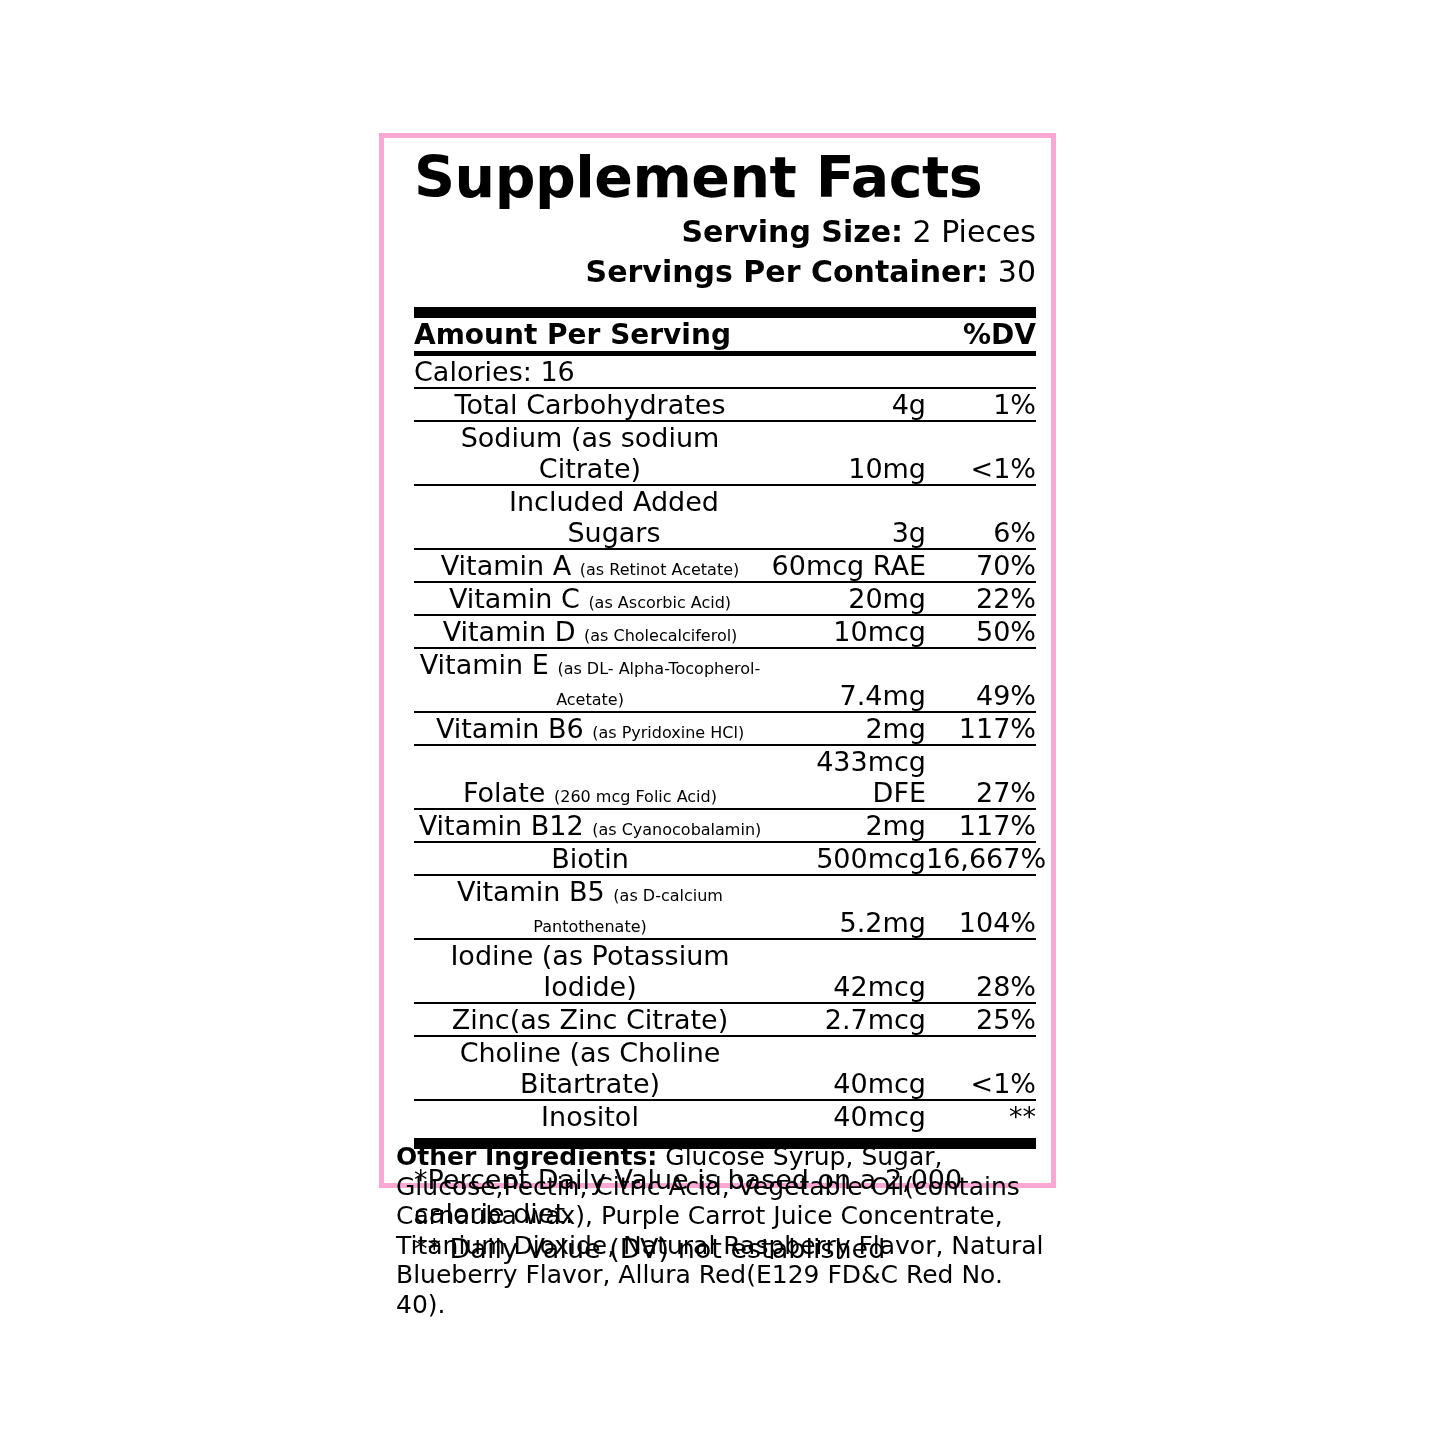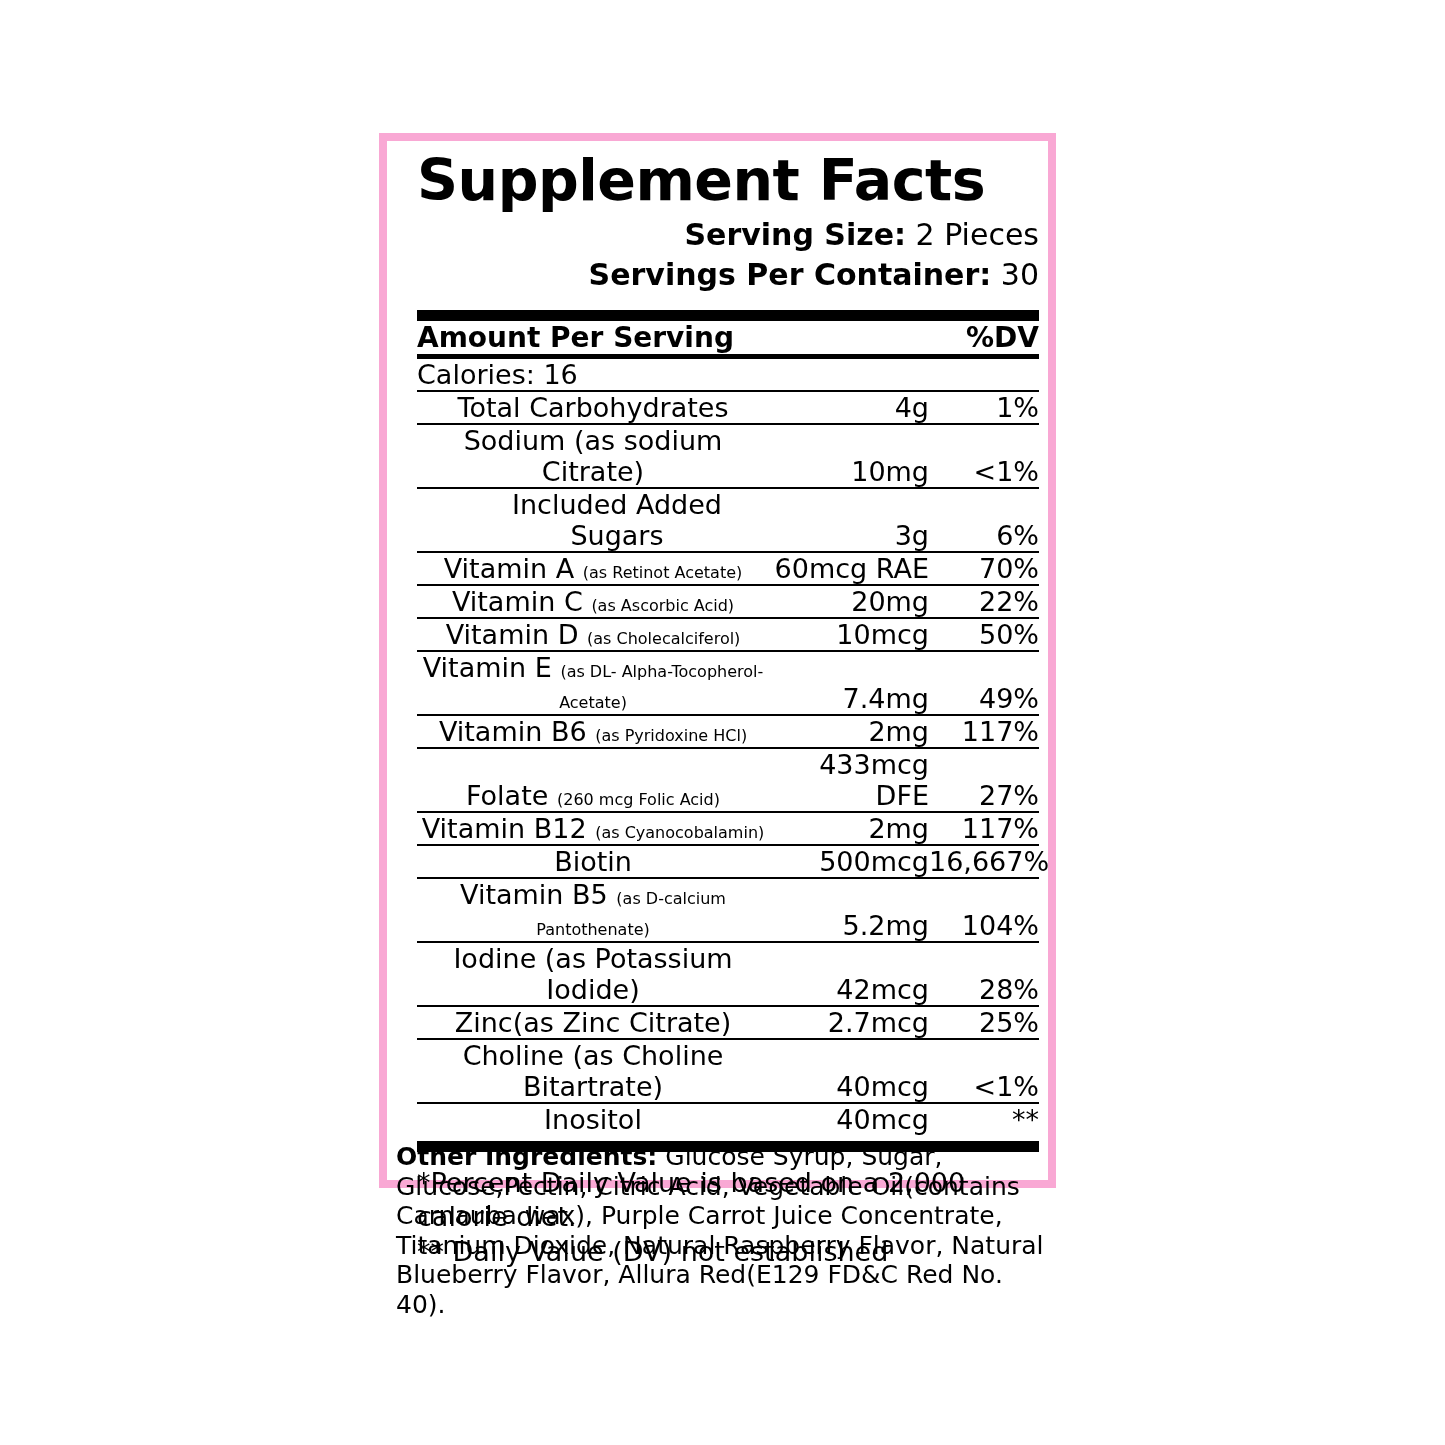--- a/index.html
+++ b/index.html
@@ -20,21 +20,21 @@
     left: 0; top: 0;
     width: 1445px;
     height: 1445px;
   }
   .panel {
     position: absolute;
     left: 379px;
     top: 133px;
     width: 677px;
     height: 1055px;
-    border: 8px solid #f9a8d4;
+    border: 5px solid #f9a8d4;
     box-sizing: border-box;
     background: #fff;
   }
   .panel-inner {
     position: absolute;
     left: 30px;
     top: 8px;
     width: 622px;
   }
   .title {

